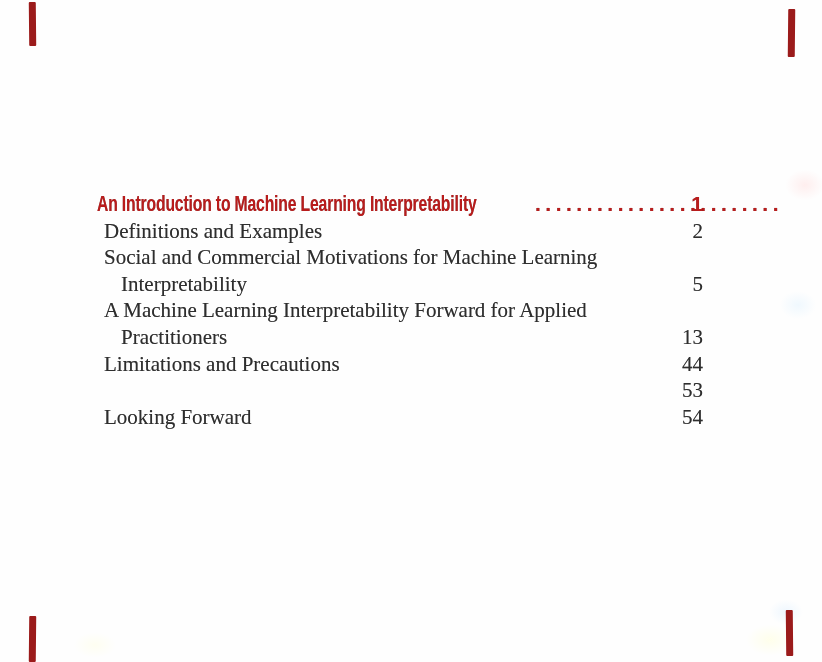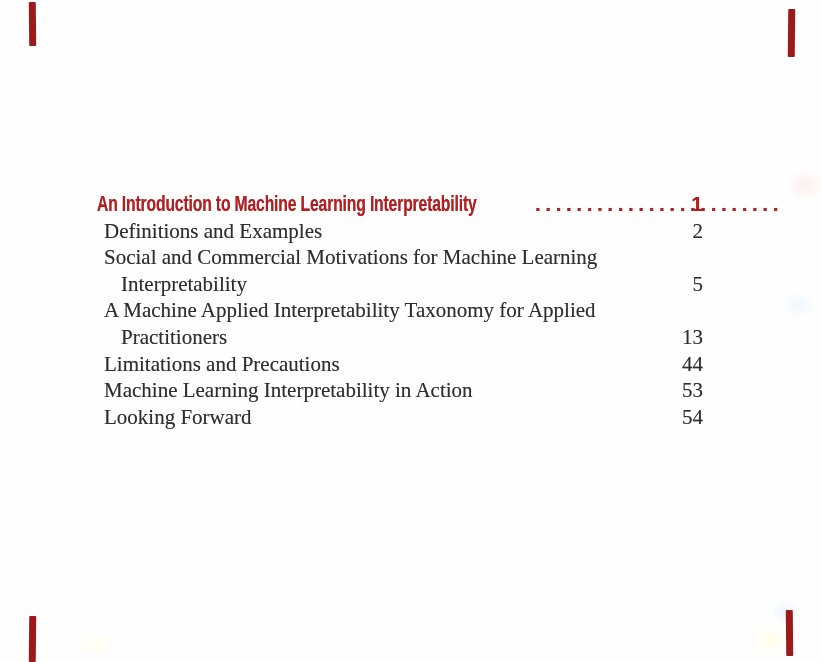--- a/index.html
+++ b/index.html
@@ -116,38 +116,37 @@
     <span class="title">Social and Commercial Motivations for Machine Learning</span>
     <span class="pagenum"></span>
   </div>
 
   <div class="row indent">
     <span class="title">Interpretability</span>
     <span class="pagenum">5</span>
   </div>
 
   <div class="row">
-    <span class="title">A Machine Applied Interpretability Taxonomy for Applied</span>
+    <span class="title">A Machine Learning Interpretability Forward for Applied</span>
     <span class="pagenum"></span>
   </div>
 
   <div class="row indent">
     <span class="title">Practitioners</span>
     <span class="pagenum">13</span>
   </div>
 
 
   <div class="row">
     <span class="title">Limitations and Precautions</span>
     <span class="pagenum">44</span>
   </div>
 
 
   <div class="row">
-    <span class="title">Machine Learning Interpretability in Action</span>
     <span class="pagenum">53</span>
   </div>
 
   <div class="row">
     <span class="title">Looking Forward</span>
     <span class="pagenum">54</span>
   </div>
 
 </div>
 

